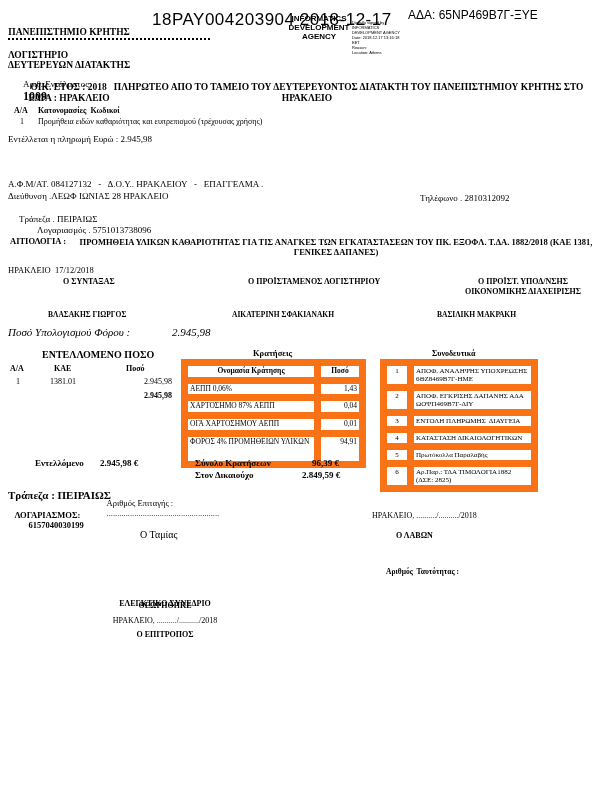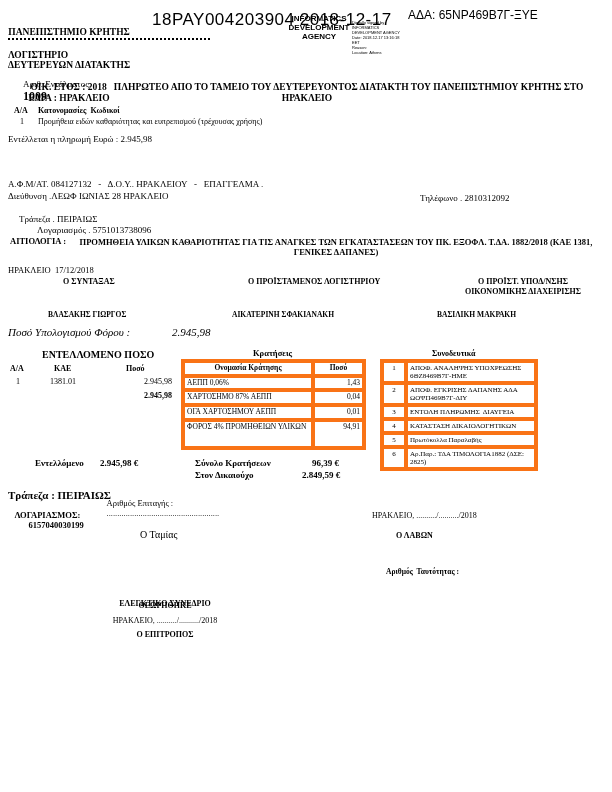--- a/index.html
+++ b/index.html
@@ -11,21 +11,21 @@
   }
   .t { position:absolute; white-space:pre-wrap; line-height:1.15; }
   .b { font-weight:bold;text-align:center; }
   .sans { font-family:"Liberation Sans", sans-serif; }
   .i { font-style:italic; }
   .r { text-align:right; }
   .c { text-align:center; }
   .dotline { position:absolute; border-bottom:2px dotted #000; }
   table.grid { position:absolute; border-collapse:collapse; table-layout:fixed; }
   table.grid td, table.grid th {
-    border:4px solid #f97316; padding:1px 2px; vertical-align:top;
+    border:7px solid #f97316; padding:1px 2px; vertical-align:top;
     font-family:"Liberation Serif", serif; white-space:pre-wrap; line-height:1.15;
   }
 </style>
 </head>
 <body>
 
 <div class="page">
 
   <div class="t b" style="left:8px; top:5px; font-size:9.5px; line-height:11px;">
     <div>ΠΑΝΕΠΙΣΤΗΜΙΟ ΚΡΗΤΗΣ</div>

